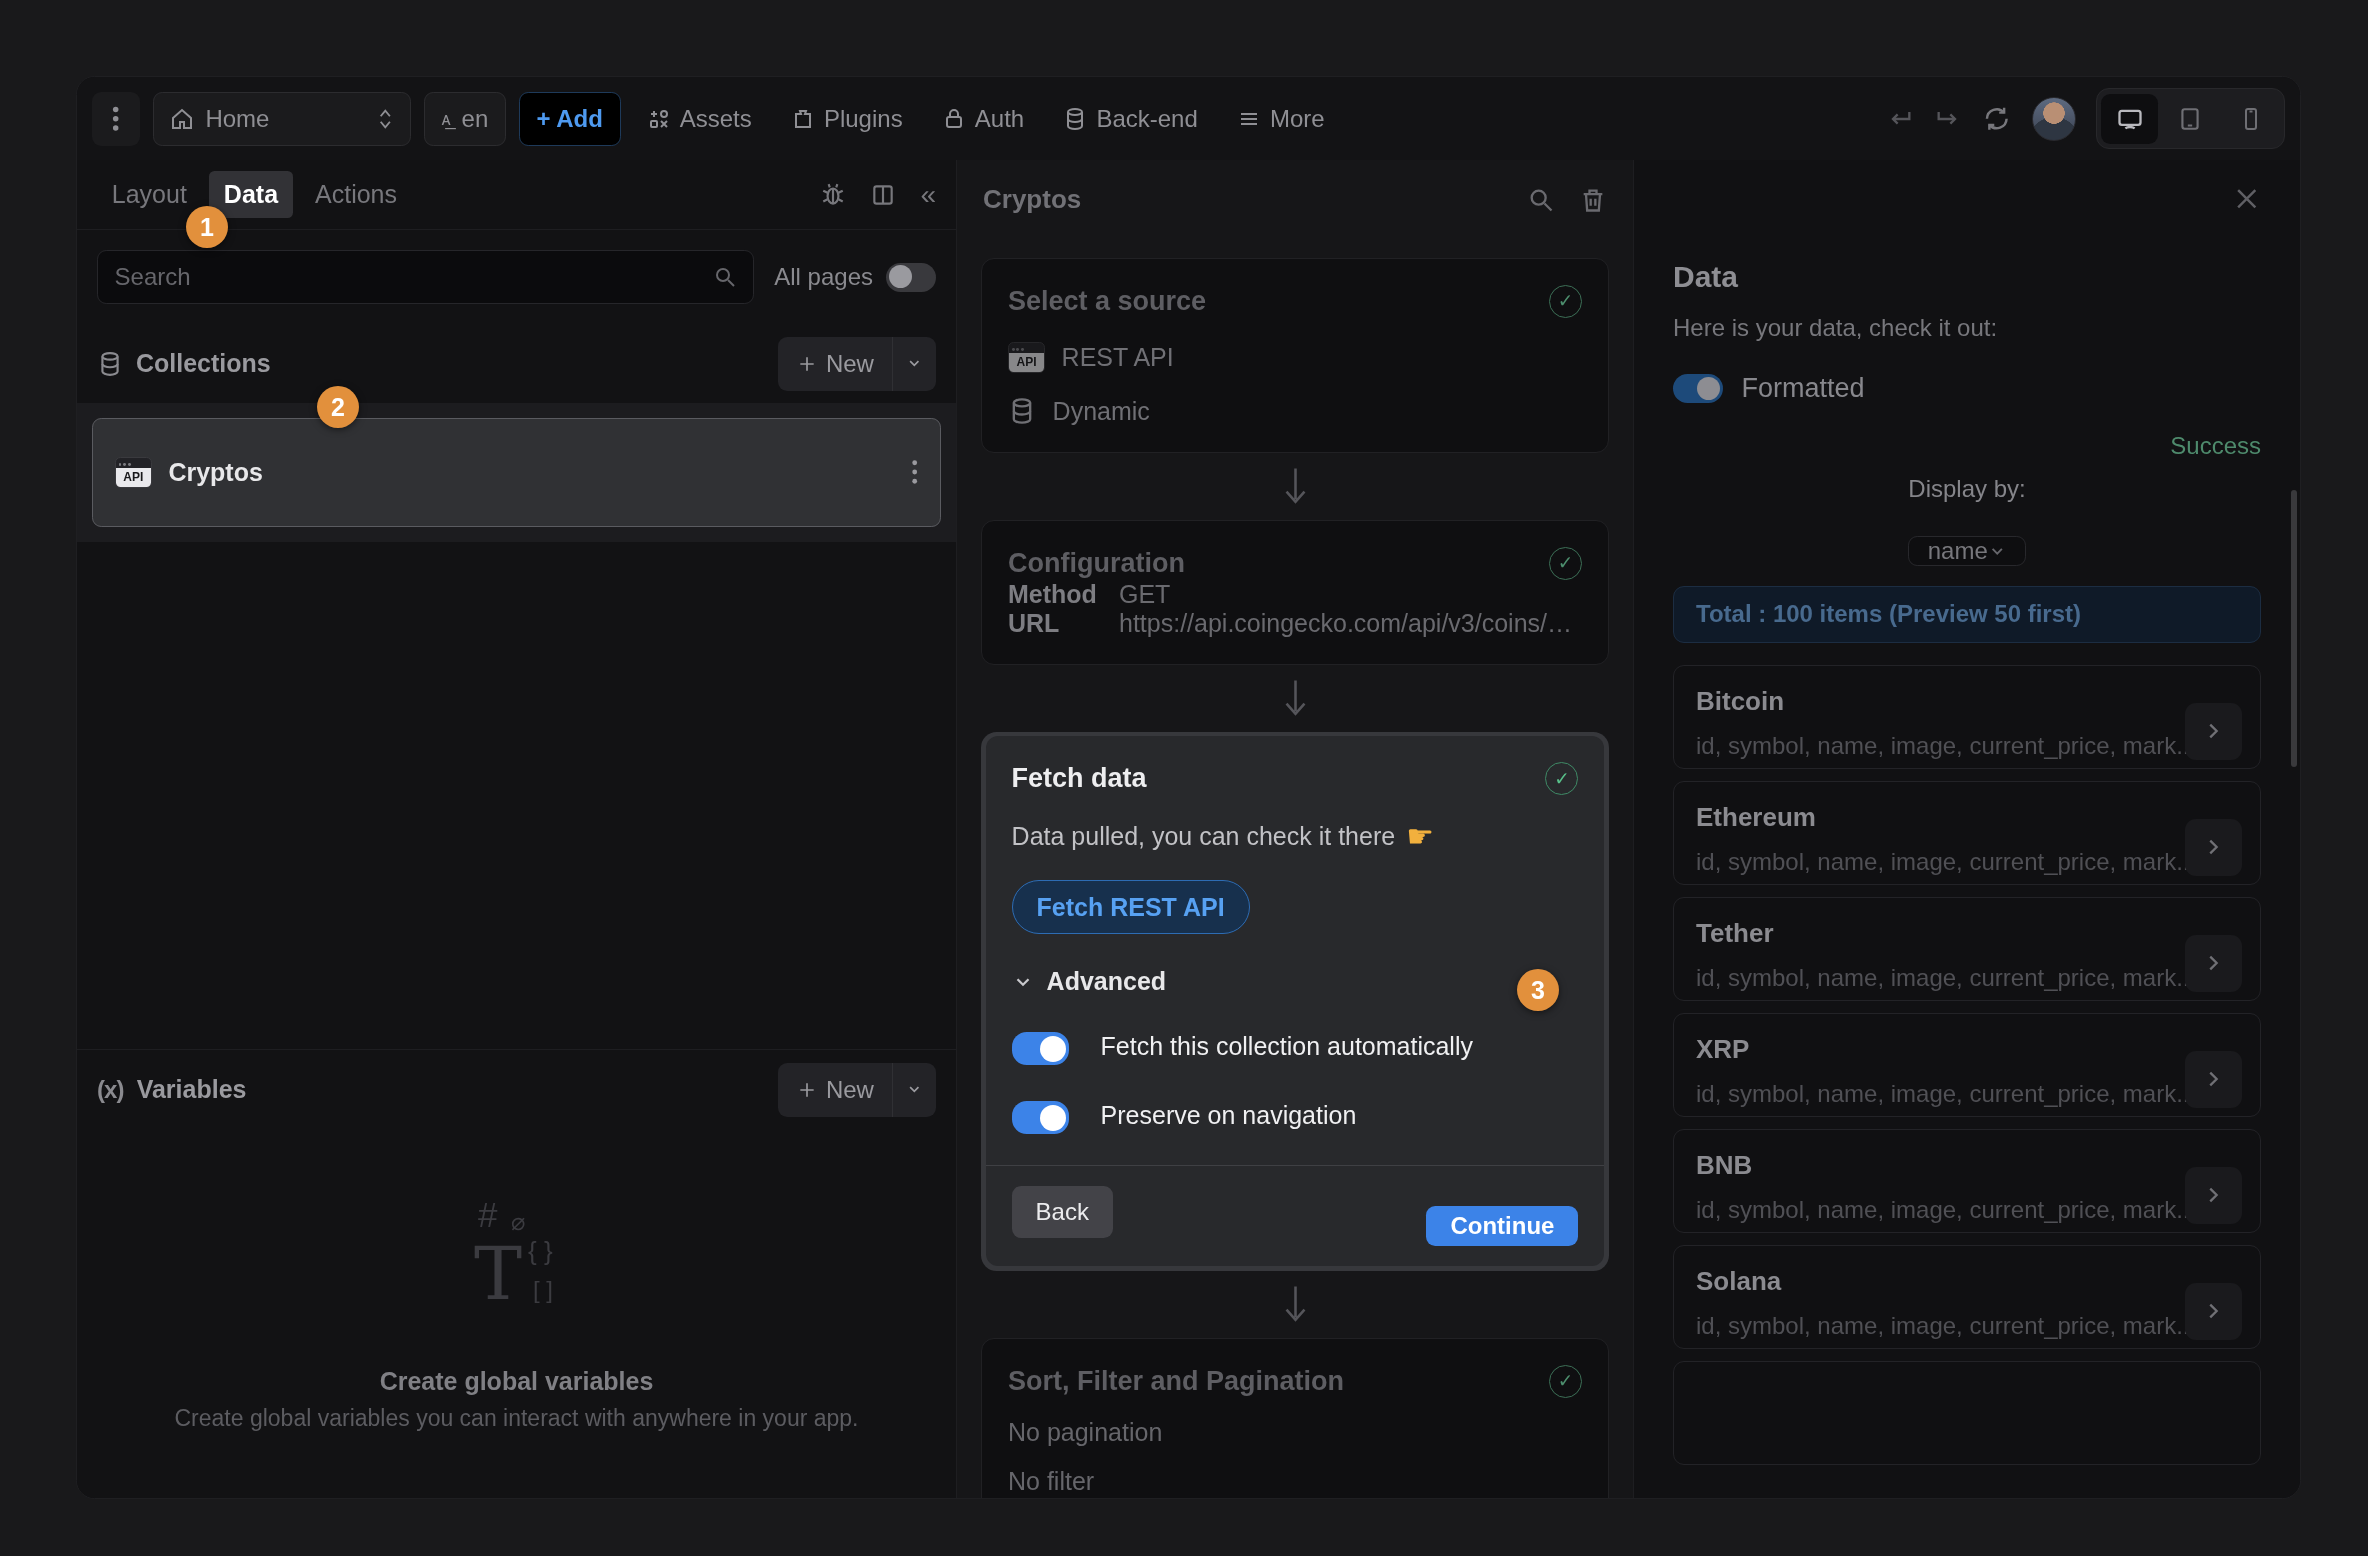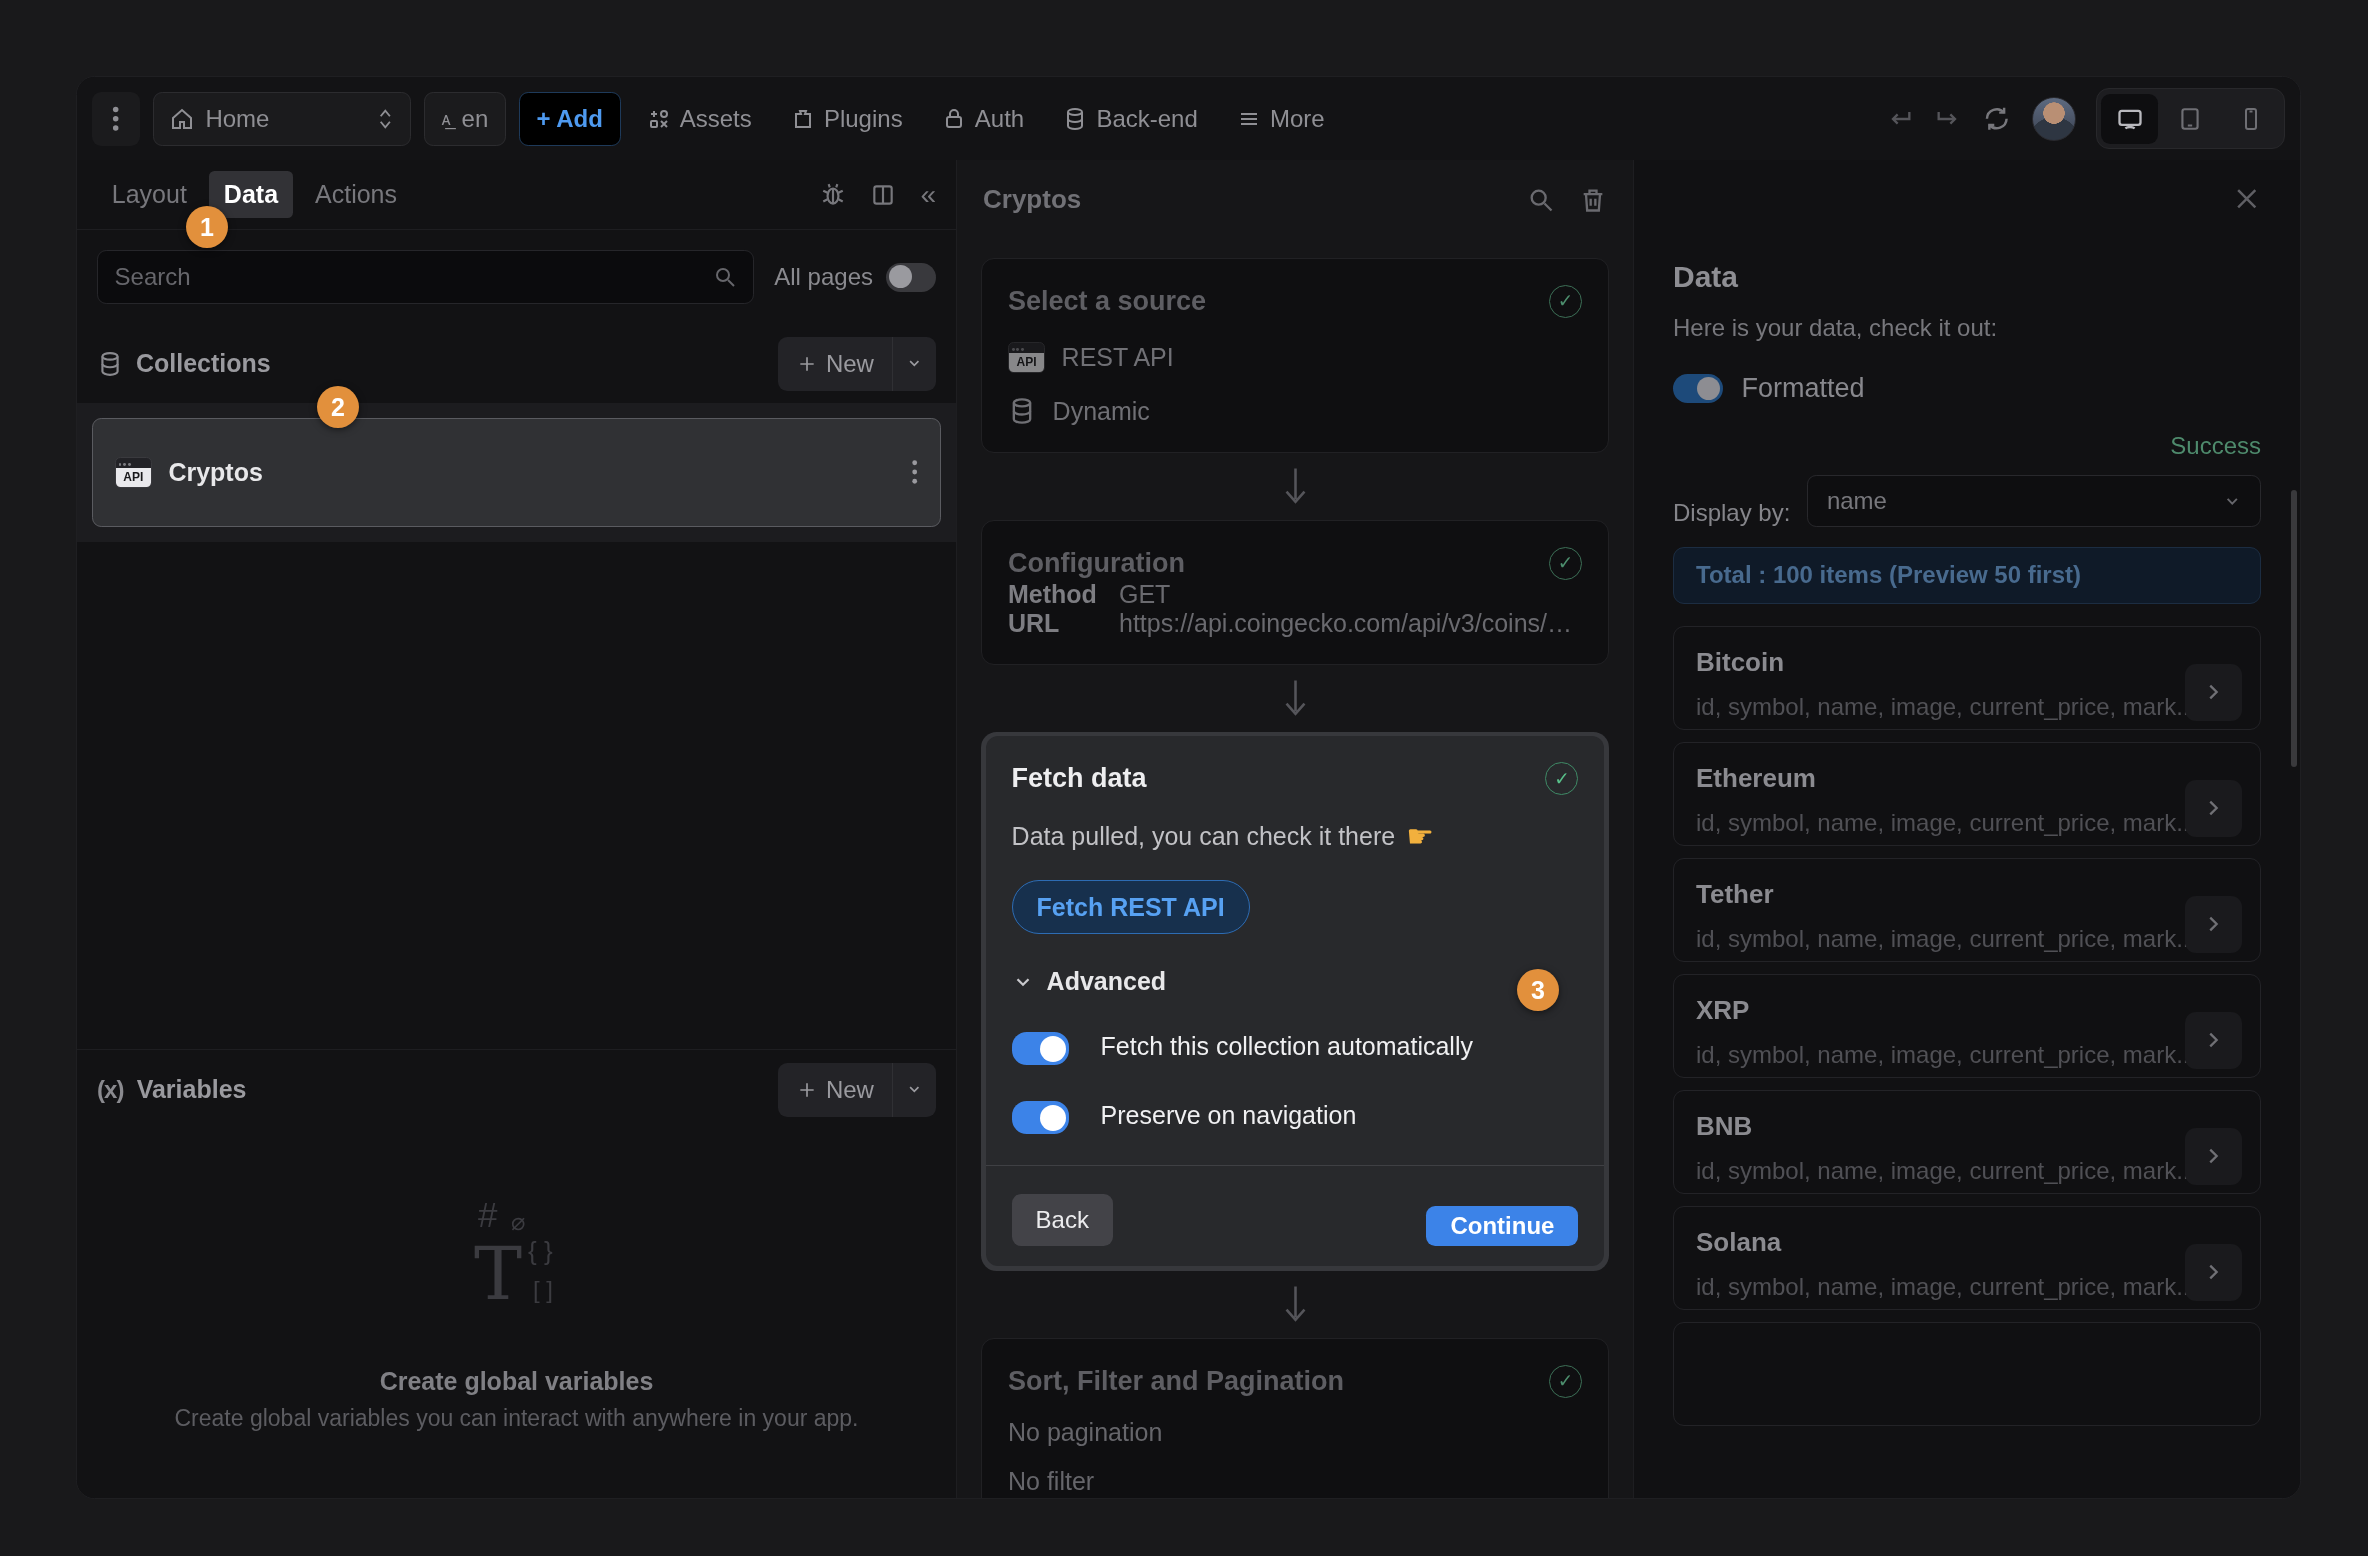--- a/index.html
+++ b/index.html
@@ -169,21 +169,21 @@
     margin-top:28px; display:inline-flex; align-items:center; height:54px; padding:0 24px;
     background:#17304d; border:1.8px solid #2d6cb4; border-radius:27px;
     color:#57a1f2; font-size:25px; font-weight:bold; cursor:pointer;
   }
   .advanced-row { margin-top:33px; display:flex; align-items:center; gap:13px; color:#e8e8ea; font-size:25px; font-weight:bold; cursor:pointer; }
   .toggle-row { margin-top:36px; display:flex; align-items:flex-start; gap:32px; }
   .toggle.big { width:57px; height:33px; }
   .toggle.big .knob { width:26px; height:26px; top:3.7px; }
   .toggle-label { color:#f0f0f2; font-size:25px; }
   .fetch-footer {
-    border-top:0.9px solid #3f4044; padding:20px 26px; display:flex; align-items:flex-end;
+    border-top:0.9px solid #3f4044; padding:20px 26px; display:flex; align-items:flex-start;
   }
   .btn-back {
     background:#434348; border:none; border-radius:9.2px; height:52px; padding:0 24px;
     color:#ececee; font-size:24px; font-family:"Liberation Sans", sans-serif; cursor:pointer;
   }
   .btn-continue {
     margin-left:auto; background:#3c83e8; border:none; border-radius:9.2px; height:40px; padding:0 24px;
     color:#ffffff; font-size:24px; font-weight:bold; font-family:"Liberation Sans", sans-serif; cursor:pointer;margin-top:20px;
   }
   .plain-row { margin-top:20px; color:#66666b; font-size:25px; }
@@ -192,21 +192,21 @@
   .right-panel {
     flex:1; background:#111113; display:flex; flex-direction:column;
     padding:22px 39px 0; position:relative; min-height:0;
   }
   .close-x { position:absolute; top:24px; right:39px; color:#5f5f64; cursor:pointer; }
   .rp-title { margin-top:78px; color:#8e8e93; font-size:30px; font-weight:bold; }
   .rp-sub { margin-top:20px; color:#77777c; font-size:24px; }
   .formatted-row { margin-top:31px; display:flex; align-items:center; gap:18.5px; }
   .formatted-label { color:#88888d; font-size:27px; }
   .success { margin-top:28px; text-align:right; color:#4e8a6c; font-size:24px; }
-  .display-row { margin-top:14.8px; display:flex; align-items:flex-end; gap:17px; }
+  .display-row { margin-top:14.8px; display:flex; align-items:center; gap:33px;flex-direction:column; }
   .display-label { color:#85858a; font-size:24px; }
   .display-select {
     flex:1; height:52px; background:#0e0e10; border:0.9px solid #28282c; border-radius:9.2px;
     display:flex; align-items:center; padding:0 18.5px; color:#77777c; font-size:24px; cursor:pointer;
   }
   .display-select .sel-val { flex:1; }
   .total-banner {
     margin-top:20px; height:57px; background:#0f1a28; border:0.9px solid #1c2d42; border-radius:11px;
     display:flex; align-items:center; padding:0 22px; color:#486a8e; font-size:24px; font-weight:bold;
   }

